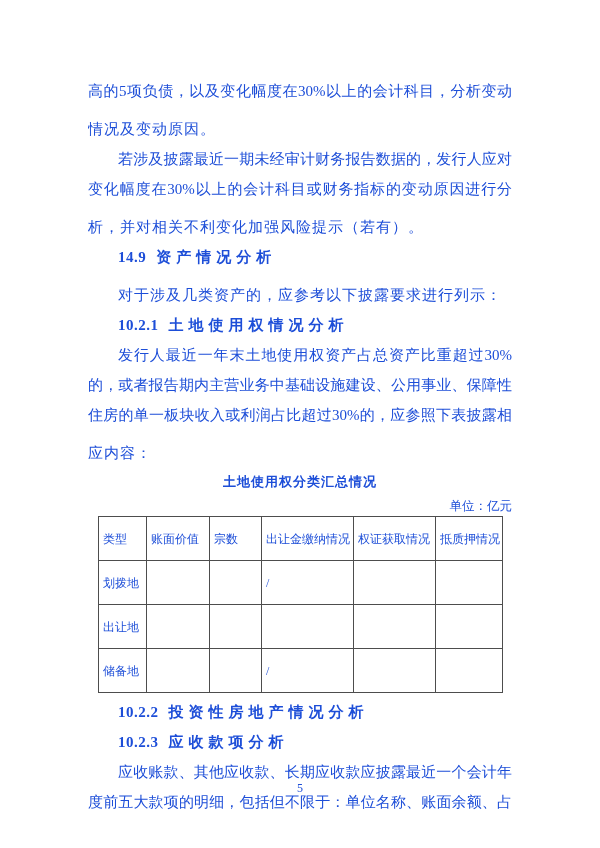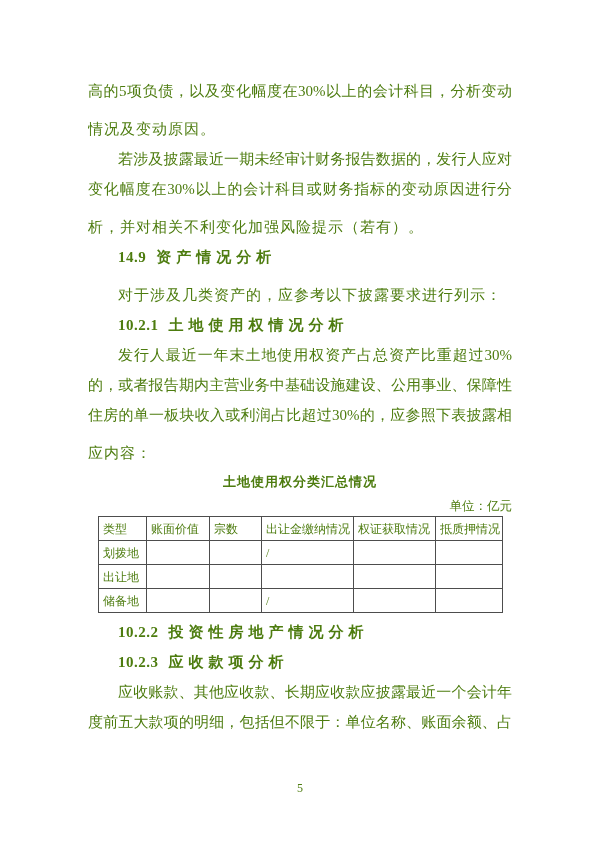--- a/index.html
+++ b/index.html
@@ -7,21 +7,21 @@
     padding: 0;
     background: #ffffff;
   }
   .page {
     position: relative;
     width: 600px;
     height: 848px;
     background: #ffffff;
     overflow: hidden;
     font-family: "Liberation Serif", "DejaVu Serif", serif;
-    color: #4d7c0f;
+    color: #1d4ed8;
   }
   .content {
     padding: 76px 88px 0 88px;
   }
   .line {
     height: 30px;
     line-height: 30px;
     font-size: 15px;
     overflow: hidden;
     text-align: justify;
@@ -68,21 +68,21 @@
   }
   table.land-table {
     border-collapse: collapse;
     margin-left: 10px;
     width: 404px;
     table-layout: fixed;
   }
   table.land-table td {
     border: 1px solid #4d4d4d;
     height: 15px;
-    padding: 4px 4px;
+    padding: 14px 4px;
     font-size: 12px;
     line-height: 14px;
     overflow: hidden;
     white-space: nowrap;
     text-align: left;
     vertical-align: middle;
   }
   .after-table {
     margin-top: 4px;
   }

